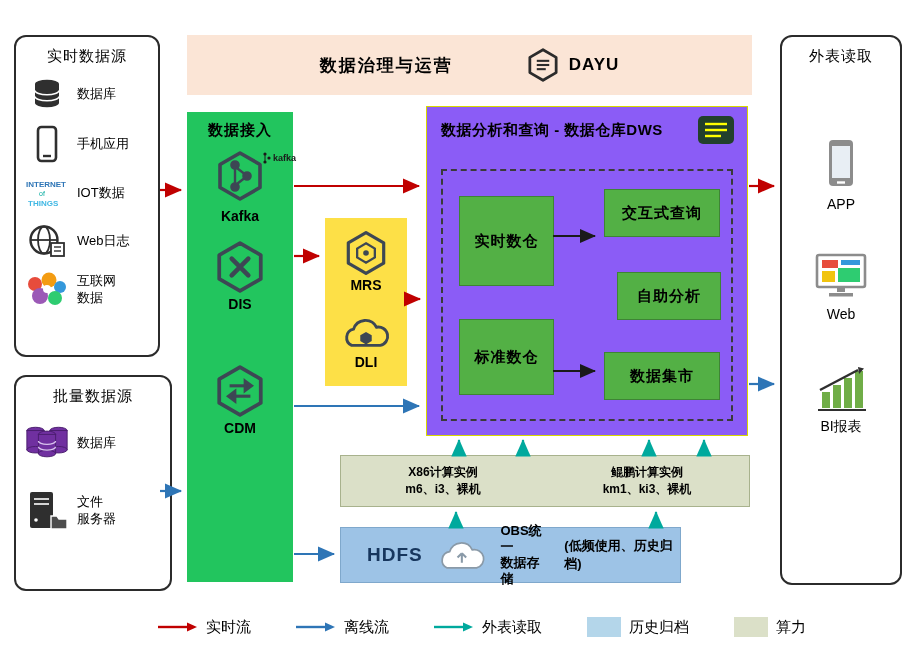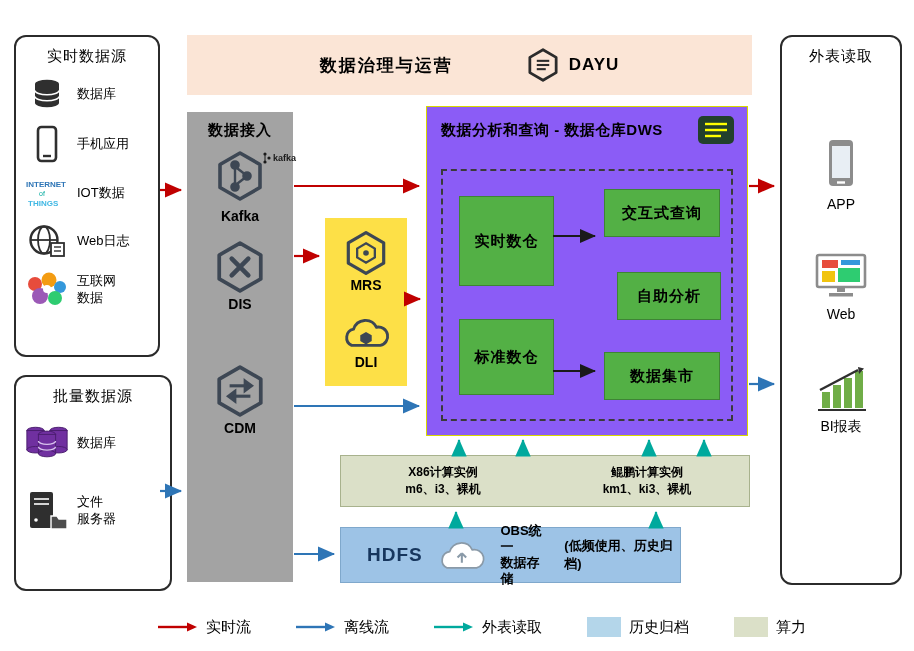--- a/index.html
+++ b/index.html
@@ -17,21 +17,21 @@
   .src-icon { width:46px; min-width:46px; display:flex; justify-content:center; align-items:center; }
   .src-label { font-size:13px; line-height:1.3; }
   .pre { white-space:pre-line; }
 
   
   .banner { background:#fbe5d6; display:flex; align-items:center; justify-content:center; gap:72px; }
   .banner-title { font-weight:bold; font-size:17px; letter-spacing:2px; }
   .dayu { display:flex; align-items:center; gap:8px; font-weight:bold; font-size:17px; letter-spacing:1px; }
 
   
-  .ingest { background:#a3a3a3; display:flex; flex-direction:column; align-items:center; }
+  .ingest { background:#22c55e; display:flex; flex-direction:column; align-items:center; }
   .ingest-title { font-weight:bold; font-size:15px; padding-top:9px; letter-spacing:1px; }
   .ingest-item { display:flex; flex-direction:column; align-items:center; }
   .ingest-label { font-weight:bold; font-size:14px; margin-top:2px; }
   .kafka-wrap { position:relative; }
   .kafka-badge { position:absolute; right:-30px; top:2px; display:flex; align-items:center; gap:2px; font-size:9px; font-weight:bold; color:#1a1a1a; }
 
   
   .graybox { background:#fde047; display:flex; flex-direction:column; align-items:center; }
   .gray-item { display:flex; flex-direction:column; align-items:center; }
   .gray-label { font-weight:bold; font-size:14px; margin-top:1px; }

